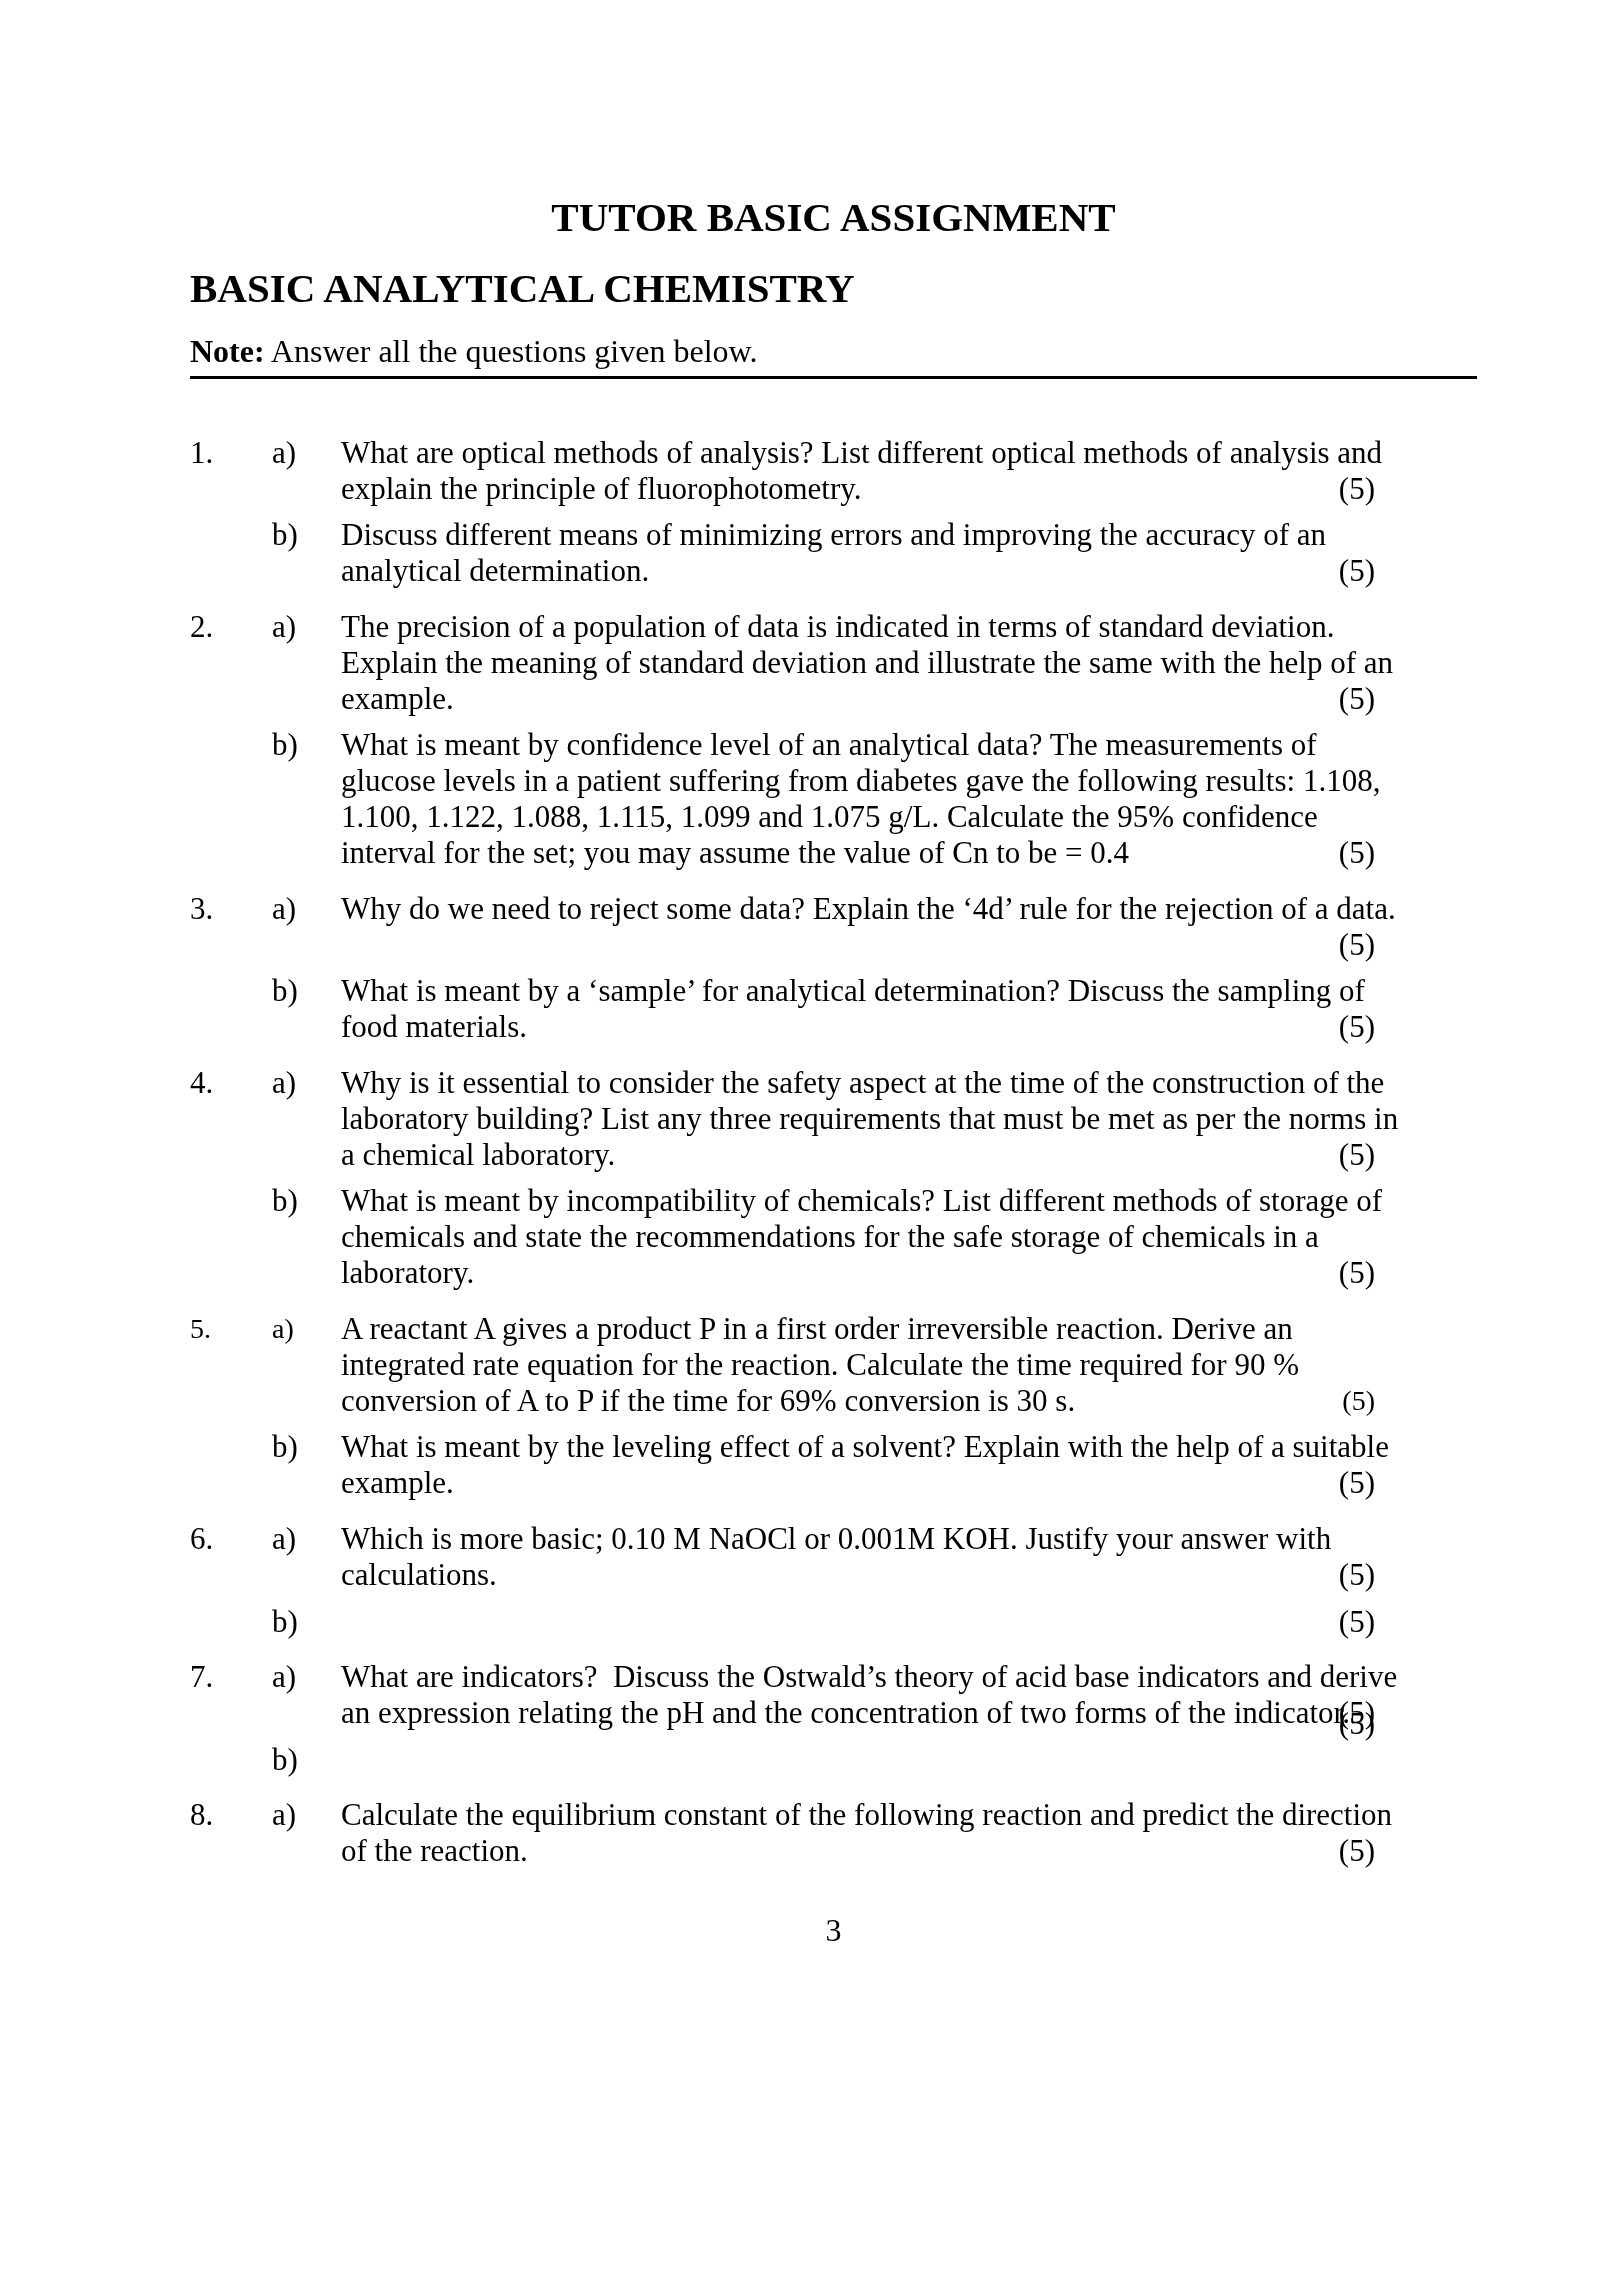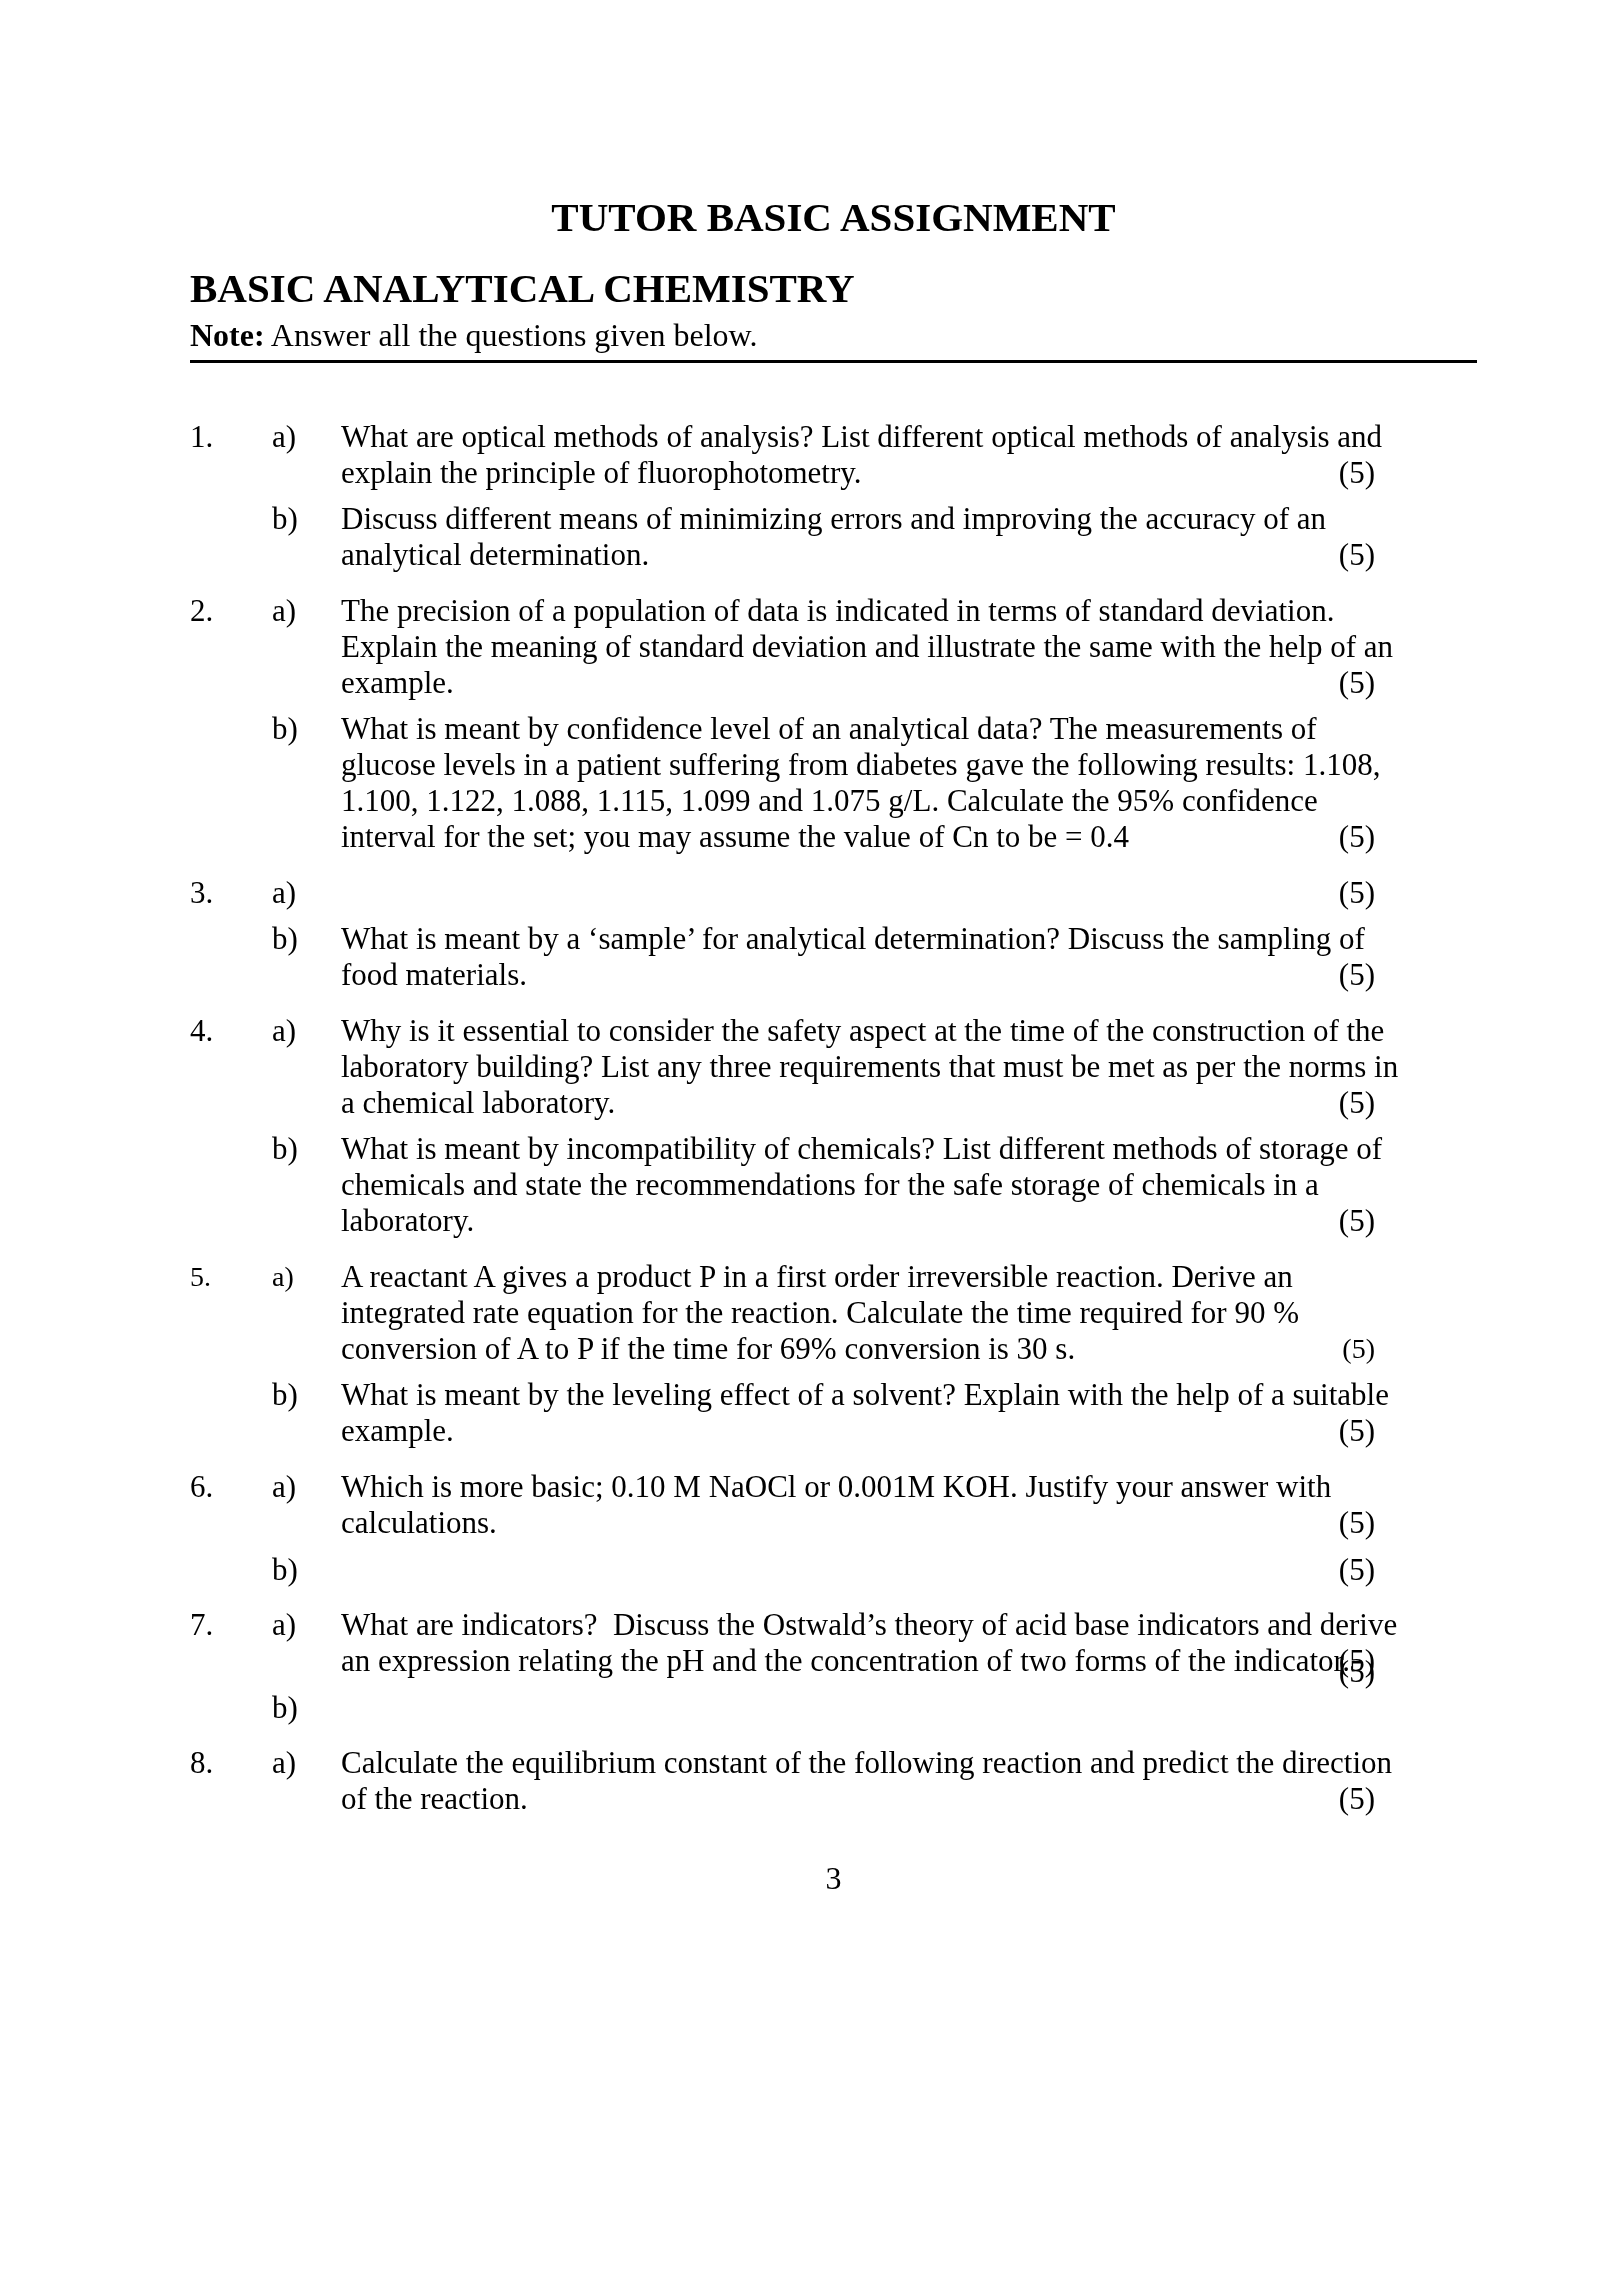--- a/index.html
+++ b/index.html
@@ -15,21 +15,21 @@
     font-size:41px; font-weight:bold; line-height:43px;
   }
   .subtitle {
     margin:27.5px 0 0 0; text-align:left;
     font-size:41px; font-weight:bold; line-height:43px;
   }
   .codes {
     margin-top:39px; text-align:right;
     font-size:31px; font-weight:bold; line-height:39px;
   }
-  .note { margin-top:7px; font-size:32px; line-height:37px; }
+  .note { margin-top:23px; font-size:32px; line-height:37px; }
   .note .lbl { font-weight:bold; }
   .rule { margin-top:6.5px; height:2.6px; background:#000; }
   .questions { margin-top:56px; font-size:31px; line-height:36px; }
   .question { margin-bottom:19.6px; }
   .part { display:flex; align-items:flex-start; }
   .part + .part { margin-top:10.5px; }
   .colnum { width:82px; flex:none; }
   .collet { width:69px; flex:none; }
   .coltext {
     flex:none; width:1034px; position:relative;
@@ -87,21 +87,21 @@
 glucose levels in a patient suffering from diabetes gave the following results: 1.108,
 1.100, 1.122, 1.088, 1.115, 1.099 and 1.075 g/L. Calculate the 95% confidence
 interval for the set; you may assume the value of Cn to be = 0.4</span><span class="marks">(5)</span></div>
       </div>
     </div>
 
     <div class="question">
       <div class="part">
         <div class="colnum">3.</div>
         <div class="collet">a)</div>
-        <div class="coltext own-line"><span class="marks">(5)</span></div>
+        <div class="coltext own-line"><span>Why do we need to reject some data? Explain the ‘4d’ rule for the rejection of a data.</span><span class="marks">(5)</span></div>
       </div>
       <div class="part">
         <div class="colnum"></div>
         <div class="collet">b)</div>
         <div class="coltext"><span>What is meant by a ‘sample’ for analytical determination? Discuss the sampling of
 food materials.</span><span class="marks">(5)</span></div>
       </div>
     </div>
 
     <div class="question">

